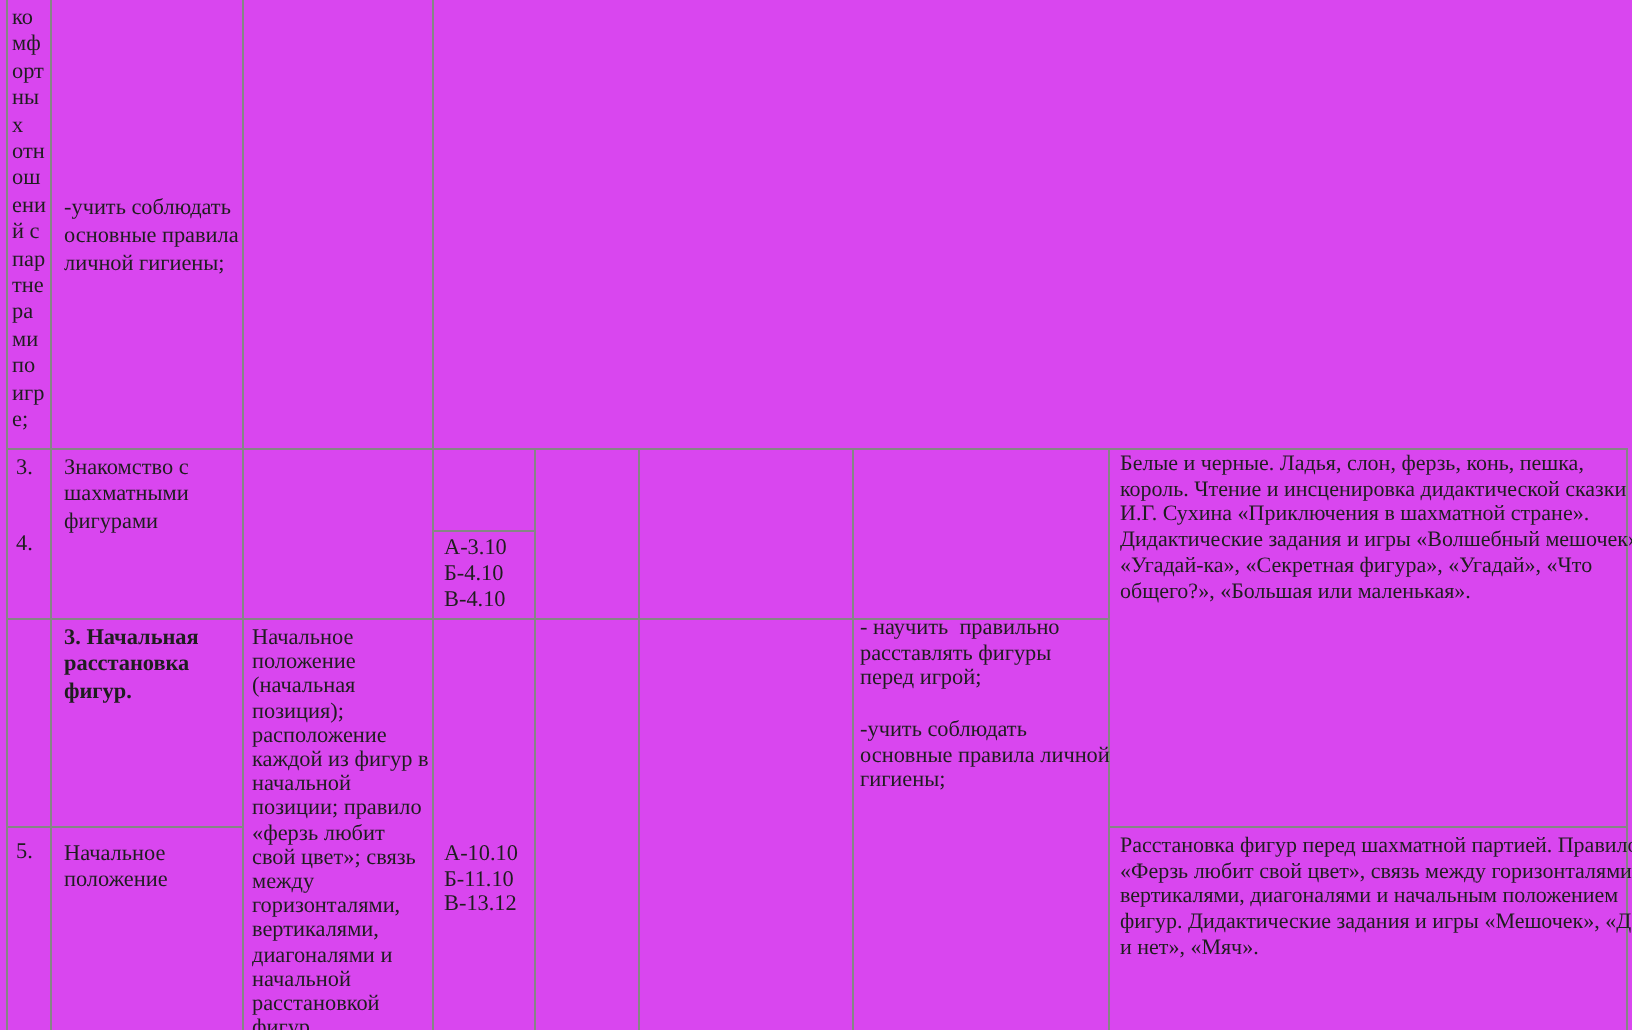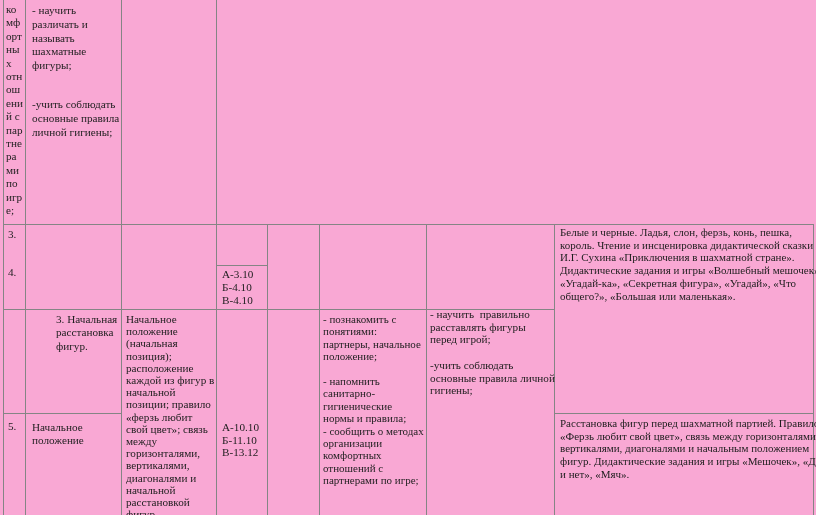--- a/index.html
+++ b/index.html
@@ -1,40 +1,40 @@
 <!DOCTYPE html>
 <html><head>
 <meta charset="utf-8">
 <style>
   html, body { margin: 0; padding: 0; background: #ffffff; }
   #page {
     position: relative;
     width: 816px;
     height: 515px;
     overflow: hidden;
-    background: #f9a8d4;
+    background: #d946ef;
     font-family: "Liberation Serif", "DejaVu Serif", serif;
     color: #1e1e1e;
   }
   .vl { position: absolute; width: 1px; background: #858585; }
   .hl { position: absolute; height: 1px; background: #858585; }
   .tb {
     position: absolute;
     white-space: pre;
     font-size: 11.2px;
     line-height: 13px;
   }
   .fs11  { font-size: 11px; }
   .lh122 { line-height: 12.2px; }
   .lh124 { line-height: 12.4px; }
   .lh127 { line-height: 12.7px; }
   .lh130 { line-height: 13px; font-family: Liberation Serif, serif; }
   .lh134 { line-height: 13.4px; }
   .lh138 { line-height: 13.8px; }
-  .bold  { font-weight: normal; margin-left: 24px; }
+  .bold  { font-weight: bold; }
 </style>
 </head>
 <body>
 
 <div id="page">
 
   <div class="vl" style="left:3px;   top:0;     height:515px;"></div>
   <div class="vl" style="left:25px;  top:0;     height:515px;"></div>
   <div class="vl" style="left:121px; top:0;     height:515px;"></div>
   <div class="vl" style="left:216px; top:0;     height:515px;"></div>
@@ -59,31 +59,29 @@
 ош
 ени
 й с
 пар
 тне
 ра
 ми
 по
 игр
 е;</div>
-  <div class="tb lh138" style="left:32px; top:4px;">- научить
-различать и
-называть
-шахматные
-фигуры;</div>
   <div class="tb lh138" style="left:32px; top:98px;">-учить соблюдать
 основные правила
 личной гигиены;</div>
 
   <div class="tb" style="left:8px; top:228px;">3.</div>
   <div class="tb" style="left:8px; top:266px;">4.</div>
+  <div class="tb lh134" style="left:32px; top:228px;">Знакомство с
+шахматными
+фигурами</div>
   <div class="tb lh130" style="left:222px; top:268px;">А-3.10
 Б-4.10
 В-4.10</div>
   <div class="tb lh127 fs11" style="left:560px; top:226px;">Белые и черные. Ладья, слон, ферзь, конь, пешка,
 король. Чтение и инсценировка дидактической сказки
 И.Г. Сухина «Приключения в шахматной стране».
 Дидактические задания и игры «Волшебный мешочек»,
 «Угадай-ка», «Секретная фигура», «Угадай», «Что
 общего?», «Большая или маленькая».</div>
 
@@ -107,34 +105,20 @@
 между
 горизонталями,
 вертикалями,
 диагоналями и
 начальной
 расстановкой
 фигур.</div>
   <div class="tb lh127" style="left:222px; top:421px;">А-10.10
 Б-11.10
 В-13.12</div>
-  <div class="tb lh124 fs11" style="left:323px; top:313px;">- познакомить с
-понятиями:
-партнеры, начальное
-положение;
-
-- напомнить
-санитарно-
-гигиенические
-нормы и правила;
-- сообщить о методах
-организации
-комфортных
-отношений с
-партнерами по игре;</div>
   <div class="tb lh127" style="left:430px; top:308px;">- научить  правильно
 расставлять фигуры
 перед игрой;
 
 -учить соблюдать
 основные правила личной
 гигиены;</div>
   <div class="tb lh127 fs11" style="left:560px; top:417px;">Расстановка фигур перед шахматной партией. Правило:
 «Ферзь любит свой цвет», связь между горизонталями,
 вертикалями, диагоналями и начальным положением

